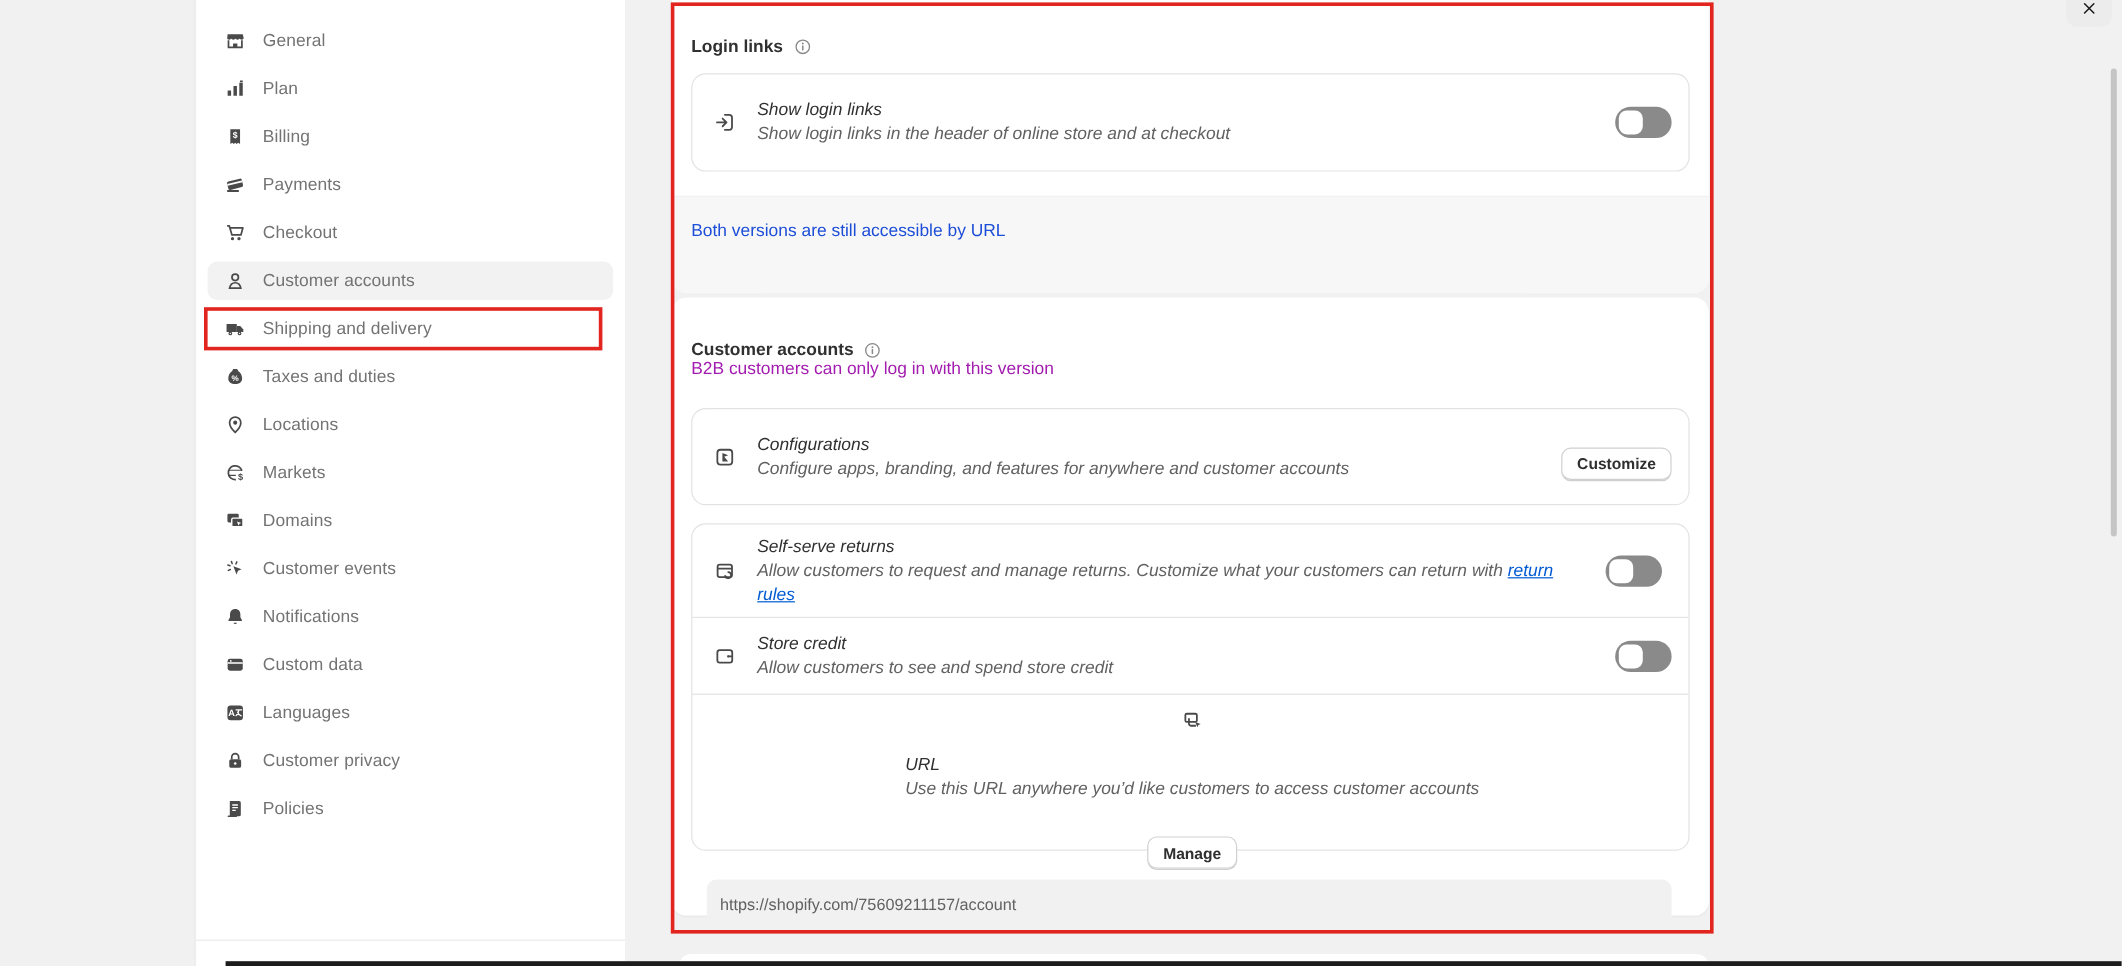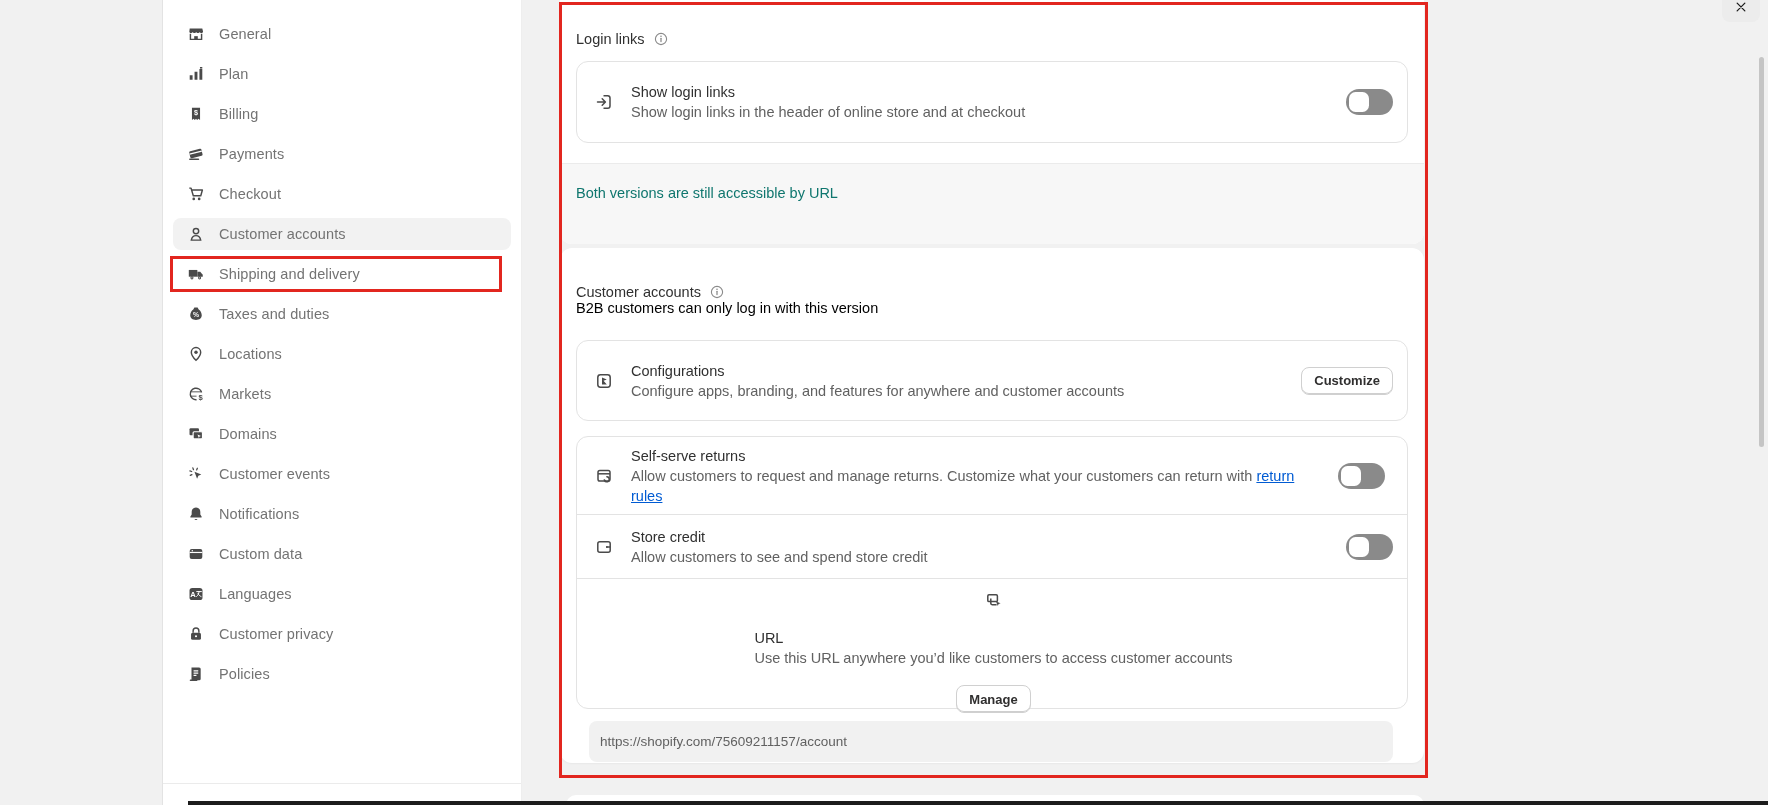--- a/index.html
+++ b/index.html
@@ -22,56 +22,56 @@
   .annot{position:absolute;border:3px solid #e2261f;z-index:10;pointer-events:none;}
   #annot-side{left:170px;top:256px;width:332px;height:36px;}
   #annot-main{left:559px;top:2px;width:869px;height:776px;}
 
   
   .card{position:absolute;background:#fff;}
   #card1{left:560px;top:0;width:864px;height:244px;border-radius:0 0 12px 12px;}
   #card2{left:560px;top:248px;width:864px;height:515px;border-radius:12px;
     box-shadow:0 1px 2px rgba(0,0,0,.04);}
   .sec-head{position:absolute;left:16px;display:flex;align-items:center;gap:8px;}
-  .sec-title{font-size:14.5px;font-weight:400;color:#303030;line-height:20px;text-align:right;}
+  .sec-title{font-size:14.5px;font-weight:700;color:#303030;line-height:20px;text-align:right;}
   .info{width:16px;height:16px;color:#8a8a8a;display:block;}
-  .sub{position:absolute;left:16px;top:50px;font-size:14.5px;color:#000000;line-height:20px;}
+  .sub{position:absolute;left:16px;top:50px;font-size:14.5px;color:#a21caf;line-height:20px;}
 
   .box{position:absolute;left:16px;right:16px;border:1px solid #e3e3e3;border-radius:12px;}
   .ric{width:20px;height:20px;flex:none;color:#4a4a4a;display:block;}
-  .rtxt{flex:1;min-width:0;}
+  .rtxt{flex:1;min-width:0;font-style:italic;}
   .rtitle{font-size:14.5px;color:#303030;line-height:20px;}
   .rdesc{font-size:14.5px;color:#616161;line-height:20px;}
   a.rlink{color:#005bd3;text-decoration:underline;cursor:pointer;}
 
   #box-login{top:61px;height:82px;display:flex;align-items:center;padding:0 14px 0 17px;gap:17px;}
   #strip{position:absolute;left:0;top:163px;width:100%;height:81px;background:#f7f7f7;
     border-top:1px solid #ebebeb;border-radius:0 0 12px 12px;padding:21px 16px;
-    font-size:14.5px;color:#0f766e;}
+    font-size:14.5px;color:#1d4ed8;}
 
   #box-config{top:92px;height:81px;display:flex;align-items:center;padding:0 14px 0 17px;gap:17px;}
   #box-list{top:188px;height:273px;display:flex;flex-direction:column;}
   .lrow{width:100%;}
   #row-returns{height:101px;display:flex;align-items:center;padding:0 14px 0 17px;gap:17px;}
   #row-credit{height:83px;border-top:1px solid #e3e3e3;display:flex;align-items:center;
     padding:0 14px 0 17px;gap:17px;}
   #row-url{height:130px;border-top:1px solid #e3e3e3;padding:12px 14px 0 17px;}
   #row-url .top{display:flex;align-items:center;gap:17px;flex-direction:column;}
   #url-box{margin:8px 0 0 -5px;height:41px;background:#f1f1f1;border-radius:8px;
     display:flex;align-items:center;padding:0 11px;font-size:13.5px;color:#616161;cursor:text;}
   .desc-wrap{max-width:690px;}
 
   
   .toggle{width:47px;height:26px;border-radius:13px;background:#8a8a8a;flex:none;
     position:relative;cursor:pointer;}
   .toggle .knob{position:absolute;left:3px;top:3px;width:20px;height:20px;background:#fff;
     border-radius:6.5px;}
   .btn{height:28px;padding:0 12px;border-radius:8px;background:#fff;border:1px solid #d0d0d0;
     box-shadow:inset 0 -1px 0 #cfcfcf;font-size:13px;font-weight:600;color:#302f2f;
-    font-family:inherit;cursor:pointer;flex:none;}
+    font-family:inherit;cursor:pointer;flex:none;margin-top:12px;}
 
   
   #close-btn{position:absolute;left:1722px;top:-8px;width:38px;height:30px;background:#ececec;
     border-radius:8px;display:flex;align-items:center;justify-content:center;cursor:pointer;z-index:4;}
   #close-btn svg{width:14px;height:14px;color:#1a1a1a;}
   #scroll-thumb{position:absolute;left:1759px;top:57px;width:5px;height:390px;background:#c5c5c5;
     border-radius:3px;z-index:4;cursor:grab;}
   #next-card{position:absolute;left:566px;top:795px;width:858px;height:10px;background:#fff;
     border-radius:12px 12px 0 0;z-index:2;}
   #black-bar{position:absolute;left:188px;top:801px;width:1580px;height:4px;background:#1c1c1c;z-index:3;}

